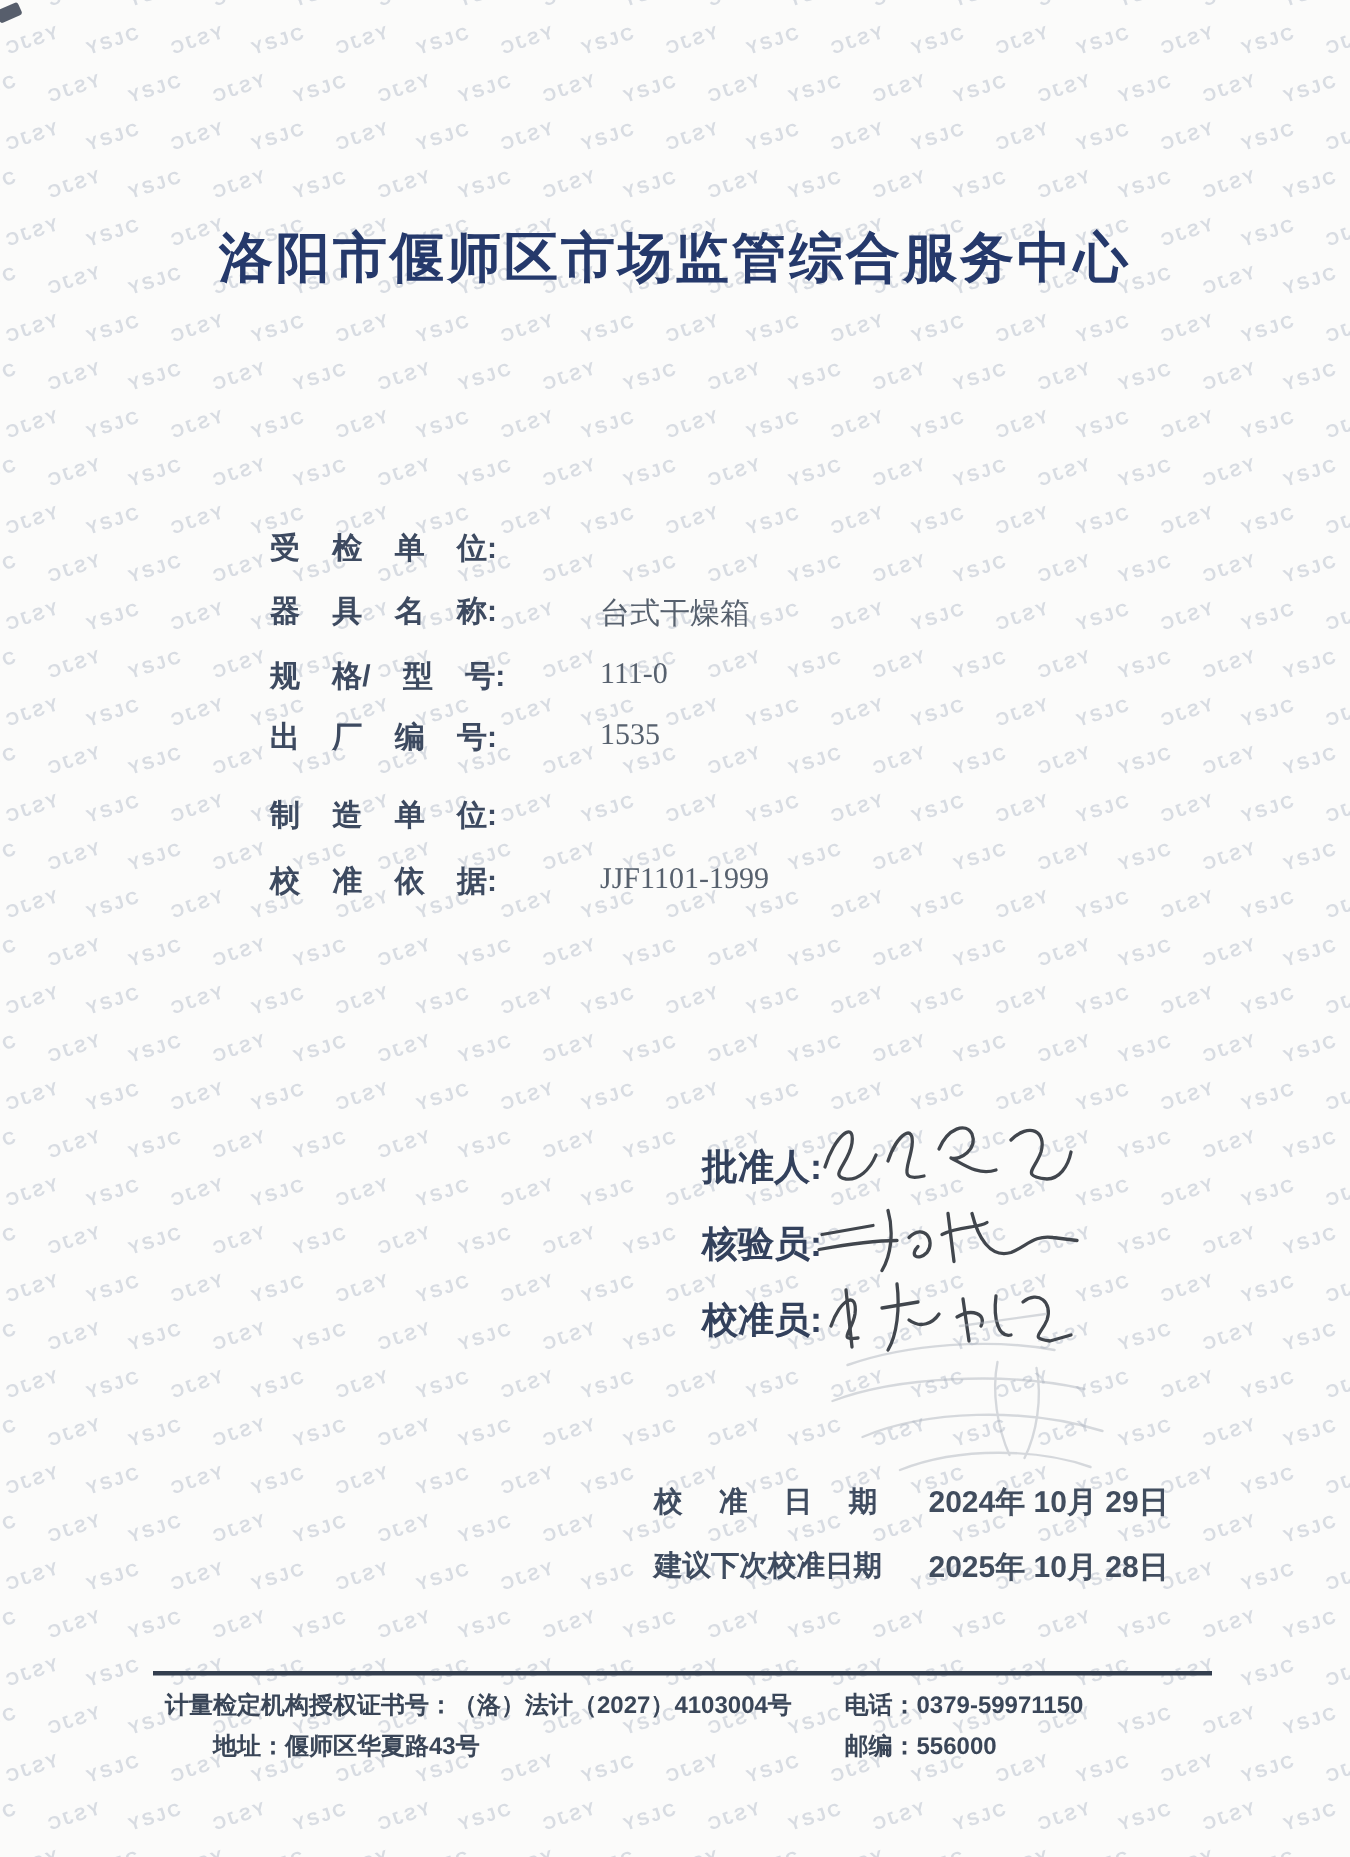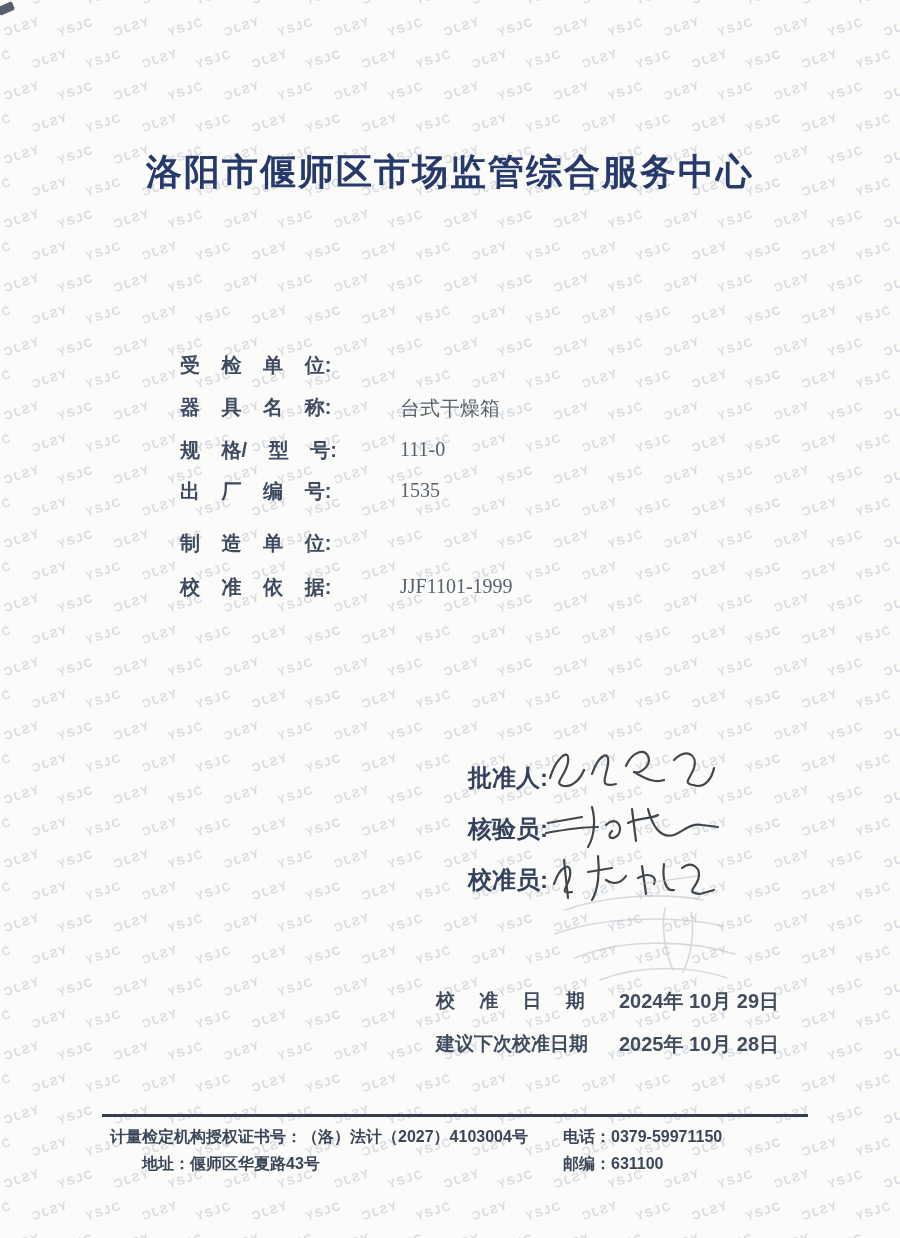--- a/index.html
+++ b/index.html
@@ -906,16 +906,16 @@
     <div class="date-label" style="top:988px">校 准 日 期</div>
     <div class="date-value" style="top:988px">2024年 10月 29日</div>
 
     <div class="date-label" style="top:1031px">建议下次校准日期</div>
     <div class="date-value" style="top:1031px">2025年 10月 28日</div>
 
     <div class="footer-rule"></div>
     <div class="footer-text" style="left:110px;top:1127px">计量检定机构授权证书号：（洛）法计（2027）4103004号</div>
     <div class="footer-text" style="left:563px;top:1127px">电话：0379-59971150</div>
     <div class="footer-text" style="left:142px;top:1154px">地址：偃师区华夏路43号</div>
-    <div class="footer-text" style="left:563px;top:1154px">邮编：631100</div>
+    <div class="footer-text" style="left:563px;top:1154px">邮编：556000</div>
 
   </div>
 </div>
 
 </body></html>

